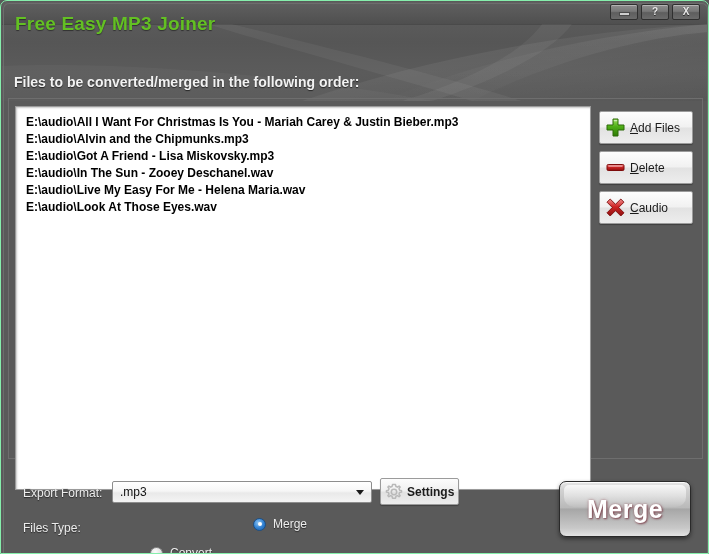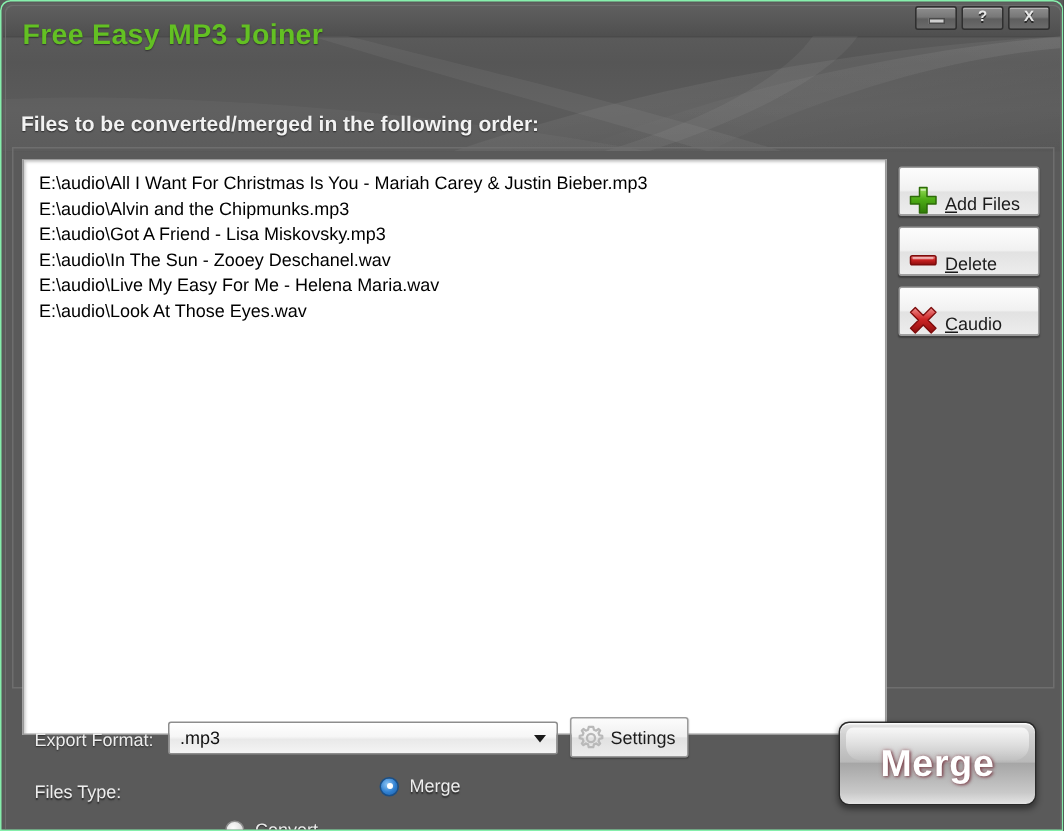--- a/index.html
+++ b/index.html
@@ -139,20 +139,21 @@
   .listbox {
     position: absolute;
     left: 14px; top: 105px;
     width: 576px; height: 384px;
     box-sizing: border-box;
     background: #ffffff;
     border: 1px solid #9a9a9a;
     box-shadow: inset 1px 1px 2px rgba(0,0,0,0.22);
     overflow: hidden;
     padding-top: 7px;
+    font-weight: bold;
   }
   .file-row {
     height: 17px;
     line-height: 17px;
     padding-left: 8px;
     font-size: 12px;
     color: #000000;
     white-space: nowrap;
     cursor: default;
   }
@@ -173,21 +174,21 @@
   }
   .sbtn {
     width: 94px;
     height: 33px;
     margin-bottom: 7px;
     box-sizing: border-box;
     border: 1px solid #9b9b9b;
     border-radius: 2px;
     background: linear-gradient(180deg, #fdfdfd 0%, #f1f1f1 48%, #e2e2e2 52%, #ededed 100%);
     display: flex;
-    align-items: flex-end;
+    align-items: center;
     cursor: pointer;
     box-shadow: 0 1px 1px rgba(0,0,0,0.3);
   }
   .sbtn .ico {
     width: 30px;
     display: flex;
     align-items: center;
     justify-content: center;
     flex: none;
   }
@@ -249,21 +250,21 @@
     box-sizing: border-box;
     border: 1px solid #9b9b9b;
     border-radius: 2px;
     background: linear-gradient(180deg, #fcfcfc 0%, #f0f0f0 48%, #e1e1e1 52%, #ececec 100%);
     display: flex;
     align-items: center;
     cursor: pointer;
     box-shadow: 0 1px 1px rgba(0,0,0,0.28);
   }
   .settings-btn .ico { width: 26px; display:flex; align-items:center; justify-content:center; flex:none; }
-  .settings-btn .lbl { font-size: 12px; color: #1b1b1b; }
+  .settings-btn .lbl { font-size: 12px; color: #1b1b1b; font-weight: bold; }
 
   .radio-group { position: absolute; left: 0; top: 58px; }
   .radio-item {
     position: absolute;
     display: flex;
     align-items: center;
     cursor: pointer;
     white-space: nowrap;
   }
   #radio-convert { left: 149px; top: 4px; margin-top: 25px; }

